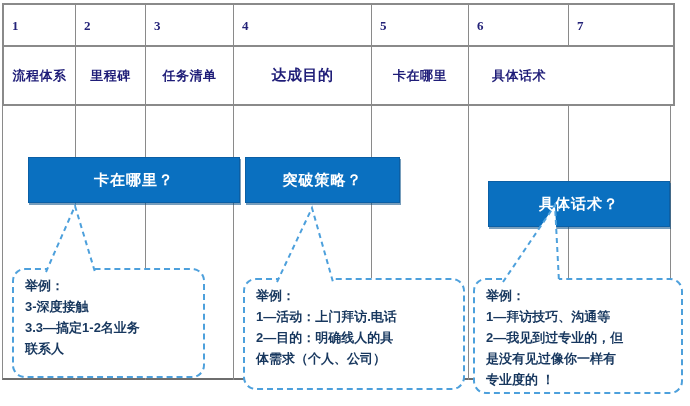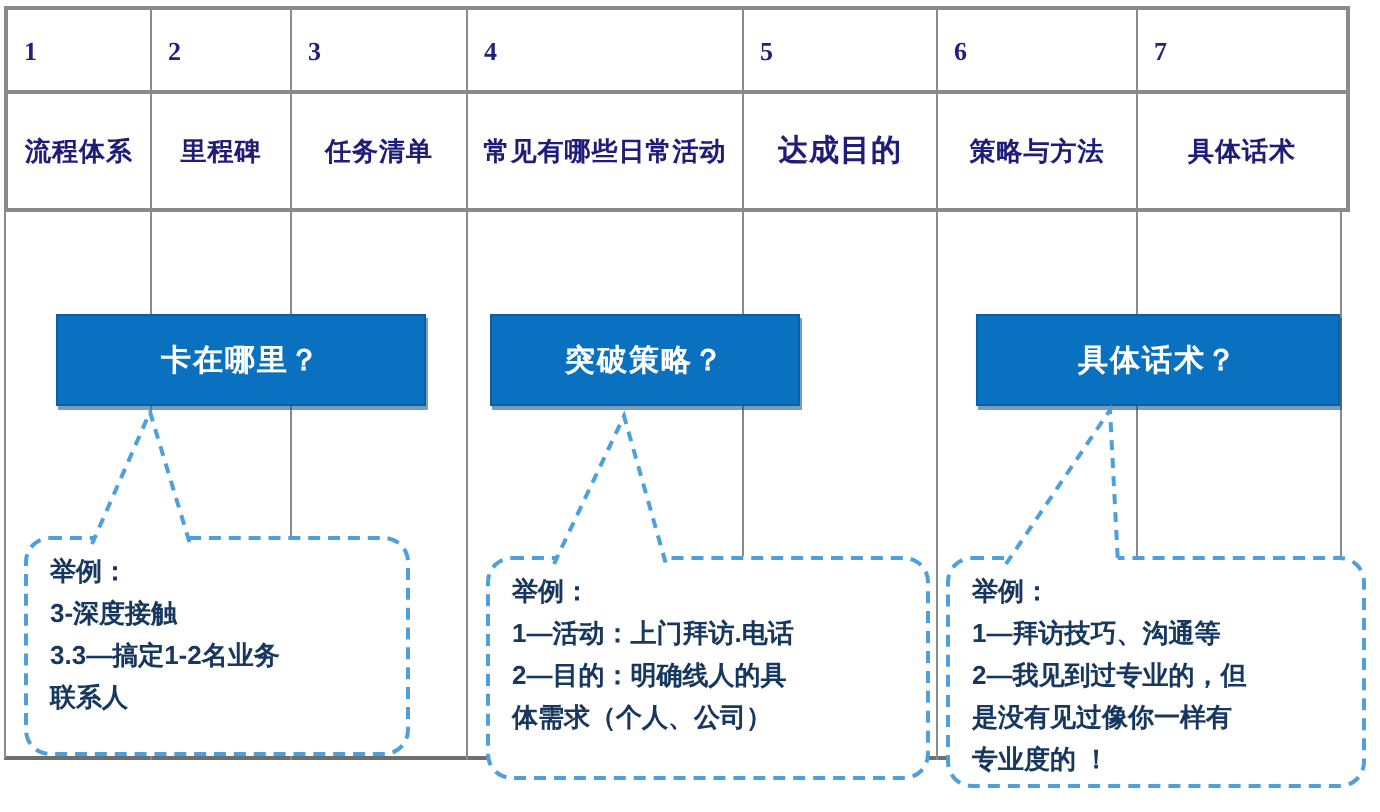--- a/index.html
+++ b/index.html
@@ -41,23 +41,23 @@
   .vl4{left:371px;} .vl5{left:468px;} .vl6{left:568px;}
   
   .bluebox{
     position:absolute;top:157px;height:46px;box-sizing:border-box;
     background:#0a70c0;border:1px solid #0b5fa5;
     box-shadow:1px 2px 0 rgba(9,78,133,0.55);
     display:flex;align-items:center;justify-content:center;
     color:#fff;font-weight:bold;font-size:15px;letter-spacing:1px;
     z-index:2;
   }
-  #box1{left:28px;width:185px;}
+  #box1{left:28px;width:212px;}
   #box2{left:245px;width:155px;}
-  #box3{left:488px;width:182px;}
+  #box3{left:488px;width:182px;margin-top:24px;}
   
   .bubble{
     position:absolute;box-sizing:border-box;background:#fff;
     border:2px dashed #4da0dc;border-radius:13px;
     padding:5px 11px 4px 11px;
     color:#17375e;font-weight:bold;font-size:13px;line-height:21px;
     white-space:pre-line;z-index:3;
   }
   #bub1{left:12px;top:268px;width:193px;height:110px;}
   #bub2{left:243px;top:278px;width:222px;height:112px;}
@@ -75,23 +75,22 @@
     <div class="num-cell">2</div>
     <div class="num-cell">3</div>
     <div class="num-cell">4</div>
     <div class="num-cell">5</div>
     <div class="num-cell">6</div>
     <div class="num-cell last">7</div>
 
     <div class="lbl-cell">流程体系</div>
     <div class="lbl-cell">里程碑</div>
     <div class="lbl-cell">任务清单</div>
-    <div class="lbl-cell">常见有哪些日常活动</div>
     <div class="lbl-cell emph">达成目的</div>
-    <div class="lbl-cell">策略与方法</div>
+    <div class="lbl-cell">卡在哪里</div>
     <div class="lbl-cell last">具体话术</div>
   </div>
 
   <div id="lower"></div>
   <div class="vline vl1"></div>
   <div class="vline vl2"></div>
   <div class="vline vl3"></div>
   <div class="vline vl4"></div>
   <div class="vline vl5"></div>
   <div class="vline vl6"></div>

